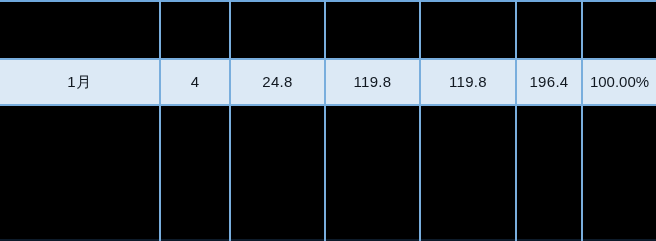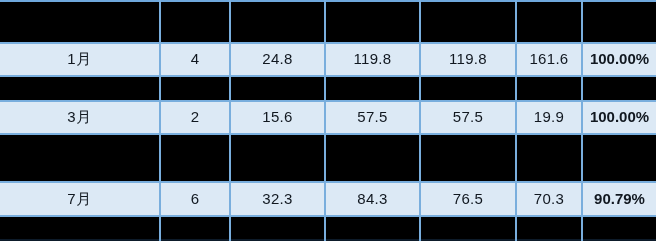--- a/index.html
+++ b/index.html
@@ -78,21 +78,21 @@
     border-left: none;
   }
 
   
   tr.h-head   { height: 38px; }
   tr.h-data   { height: 30px; }
   tr.h-gap    { height: 22px; }
 
   .cell-label { letter-spacing: 0.5px; }
   .cell-num   { letter-spacing: 0.3px; }
-  .cell-pct   { letter-spacing: 0px; font-size: 14px; font-weight: bold; }
+  .cell-pct   { letter-spacing: 0px; font-size: 14px; }
 </style>
 </head>
 <body>
 
 <div id="table-wrap">
   <table class="data-table">
     <colgroup>
       <col class="c0">
         <col class="c1">
         <col class="c2">
@@ -110,67 +110,49 @@
           <td class="cell-num"></td>
           <td class="cell-num"></td>
           <td class="cell-pct"></td>
         </tr>
         <tr class="row-visible h-data">
           <td class="cell-label">1月</td>
           <td class="cell-num">4</td>
           <td class="cell-num">24.8</td>
           <td class="cell-num">119.8</td>
           <td class="cell-num">119.8</td>
-          <td class="cell-num">161.6</td>
-          <td class="cell-pct">100.00%</td>
-        </tr>
-        <tr class="row-redacted h-gap">
-          <td class="cell-label"></td>
-          <td class="cell-num"></td>
-          <td class="cell-num"></td>
-          <td class="cell-num"></td>
-          <td class="cell-num"></td>
-          <td class="cell-num"></td>
-          <td class="cell-pct"></td>
-        </tr>
-        <tr class="row-visible h-data">
-          <td class="cell-label">3月</td>
-          <td class="cell-num">2</td>
-          <td class="cell-num">15.6</td>
-          <td class="cell-num">57.5</td>
-          <td class="cell-num">57.5</td>
-          <td class="cell-num">19.9</td>
+          <td class="cell-num">196.4</td>
           <td class="cell-pct">100.00%</td>
         </tr>
         <tr class="row-redacted h-gap">
           <td class="cell-label"></td>
           <td class="cell-num"></td>
           <td class="cell-num"></td>
           <td class="cell-num"></td>
           <td class="cell-num"></td>
           <td class="cell-num"></td>
           <td class="cell-pct"></td>
         </tr>
         <tr class="row-redacted h-gap">
           <td class="cell-label"></td>
           <td class="cell-num"></td>
           <td class="cell-num"></td>
           <td class="cell-num"></td>
           <td class="cell-num"></td>
           <td class="cell-num"></td>
           <td class="cell-pct"></td>
         </tr>
-        <tr class="row-visible h-data">
-          <td class="cell-label">7月</td>
-          <td class="cell-num">6</td>
-          <td class="cell-num">32.3</td>
-          <td class="cell-num">84.3</td>
-          <td class="cell-num">76.5</td>
-          <td class="cell-num">70.3</td>
-          <td class="cell-pct">90.79%</td>
+        <tr class="row-redacted h-gap">
+          <td class="cell-label"></td>
+          <td class="cell-num"></td>
+          <td class="cell-num"></td>
+          <td class="cell-num"></td>
+          <td class="cell-num"></td>
+          <td class="cell-num"></td>
+          <td class="cell-pct"></td>
         </tr>
         <tr class="row-redacted h-gap">
           <td class="cell-label"></td>
           <td class="cell-num"></td>
           <td class="cell-num"></td>
           <td class="cell-num"></td>
           <td class="cell-num"></td>
           <td class="cell-num"></td>
           <td class="cell-pct"></td>
         </tr>

